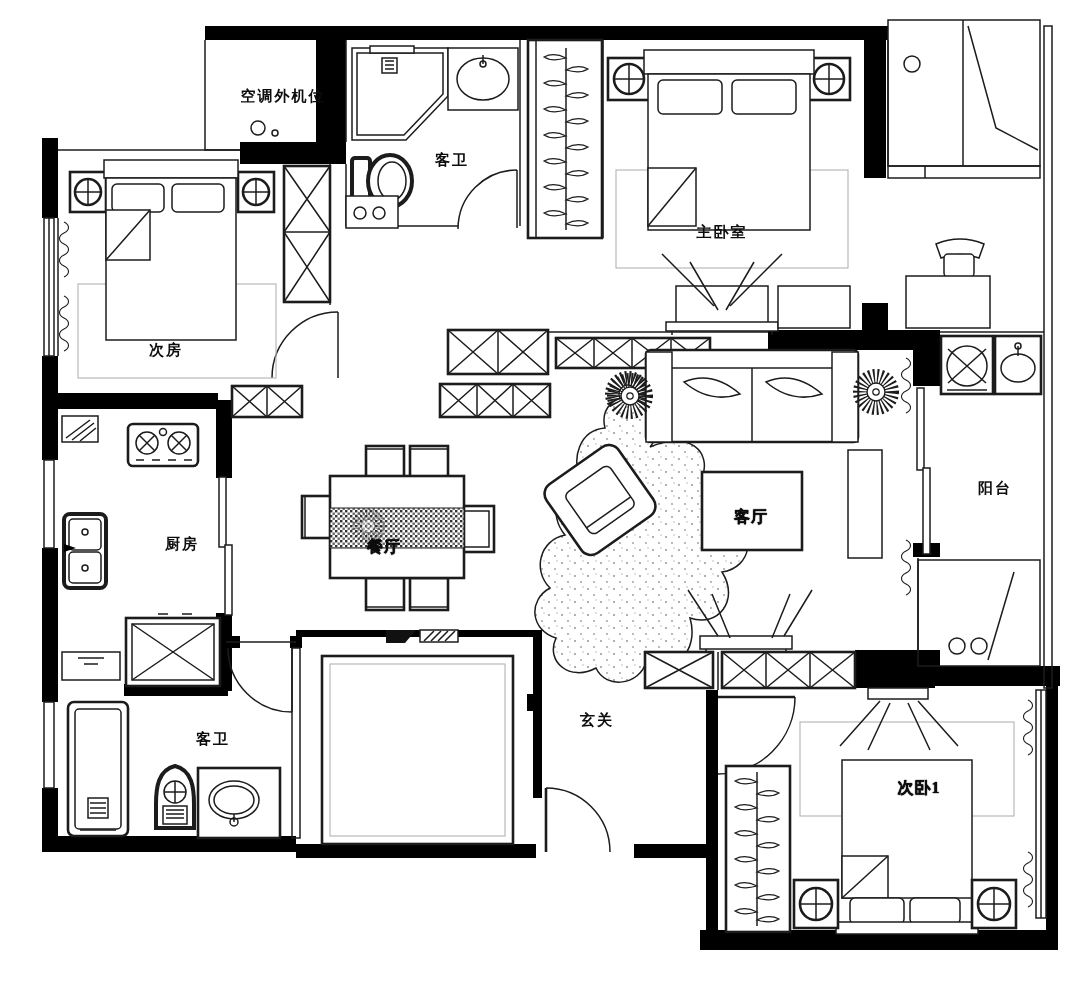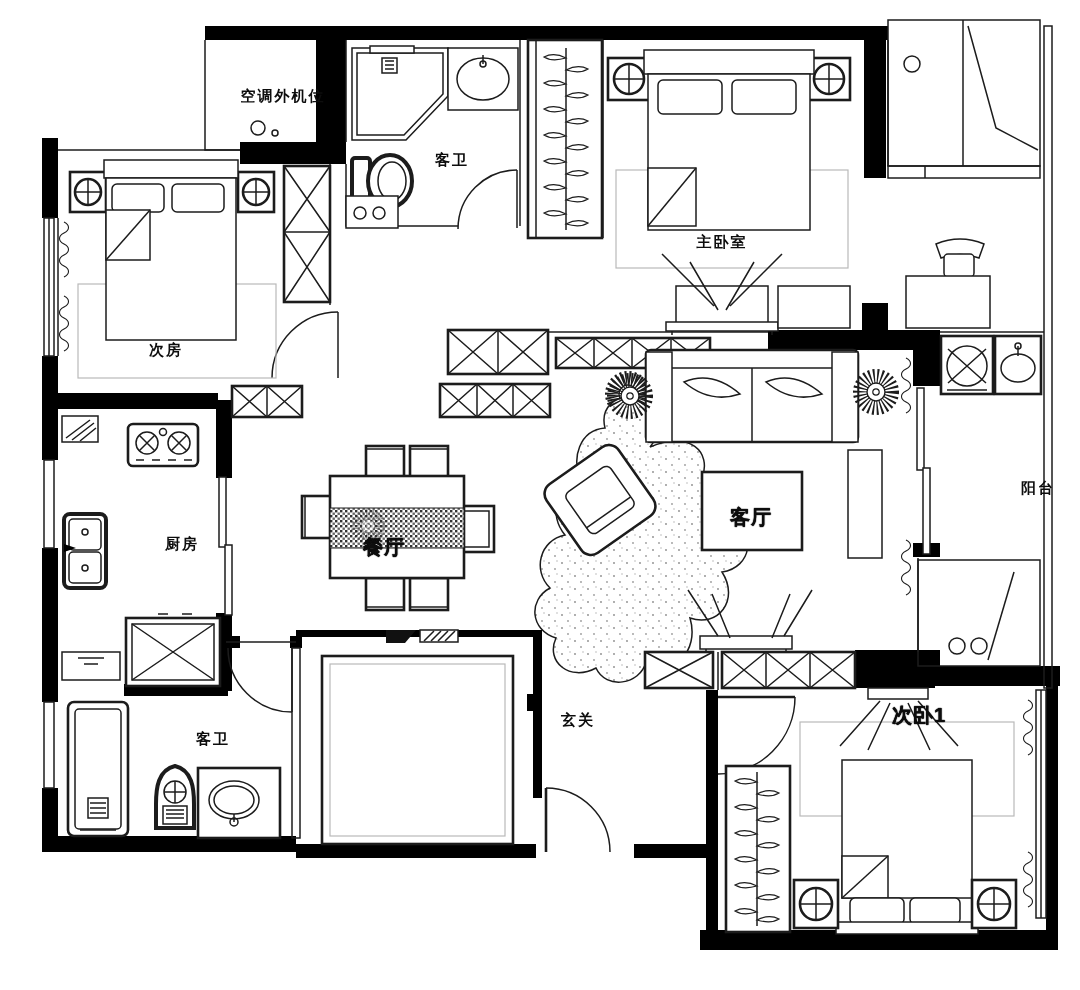--- a/index.html
+++ b/index.html
@@ -1,21 +1,21 @@
 <!DOCTYPE html>
 <html><head>
 <meta charset="utf-8">
 <style>
   html,body{margin:0;padding:0;background:#fff;}
   .plan{position:relative;width:1080px;height:990px;background:#ffffff;overflow:hidden;
-        font-family:Liberation Sans, sans-serif;}
+        font-family:Liberation Serif, serif;}
   .plan svg{position:absolute;left:0;top:0;}
   .room-label{position:absolute;transform:translate(-50%,-50%);
       font-weight:700;font-size:15px;color:#0d0d0d;letter-spacing:2px;white-space:nowrap;z-index:5;}
-  .room-label.heavy{font-weight:900;font-size:20px;letter-spacing:1px;
+  .room-label.heavy{font-weight:900;font-size:16px;letter-spacing:1px;
       text-shadow:0 0 1px #000, 0 0 1px #000;text-align:right;}
   
   .w{fill:#000;stroke:none;}
   .ln{fill:none;stroke:#1c1c1c;stroke-width:1.5;}
   .lnf{fill:#fff;stroke:#1c1c1c;stroke-width:1.5;}
   .thk{stroke-width:2.6;}
   .th4{stroke-width:4;}
   .lt{fill:none;stroke:#b9b9b9;stroke-width:1.2;}
 </style>
 </head>
@@ -495,22 +495,22 @@
     <g>
       <rect class="lnf thk" x="972" y="880" width="44" height="48"></rect>
       <circle class="lnf thk" cx="994" cy="904" r="16"></circle>
       <path class="ln" d="M978,904 h32 M994,888 v32"></path>
     </g>
   </g>
 </svg>
 
   <div class="room-label" style="left:283px;top:96px">空调外机位</div>
   <div class="room-label" style="left:452px;top:160px">客卫</div>
-  <div class="room-label" style="left:722px;top:242px">主卧室</div>
+  <div class="room-label" style="left:722px;top:232px">主卧室</div>
   <div class="room-label" style="left:166px;top:350px">次房</div>
   <div class="room-label" style="left:182px;top:544px">厨房</div>
   <div class="room-label heavy" style="left:384px;top:547px">餐厅</div>
   <div class="room-label heavy" style="left:751px;top:517px">客厅</div>
-  <div class="room-label" style="left:1038px;top:488px">阳台</div>
+  <div class="room-label" style="left:995px;top:488px">阳台</div>
   <div class="room-label" style="left:213px;top:739px">客卫</div>
-  <div class="room-label" style="left:578px;top:720px">玄关</div>
-  <div class="room-label heavy" style="left:919px;top:715px">次卧1</div>
+  <div class="room-label" style="left:597px;top:720px">玄关</div>
+  <div class="room-label heavy" style="left:919px;top:788px">次卧1</div>
 </div>
 
 </body></html>

